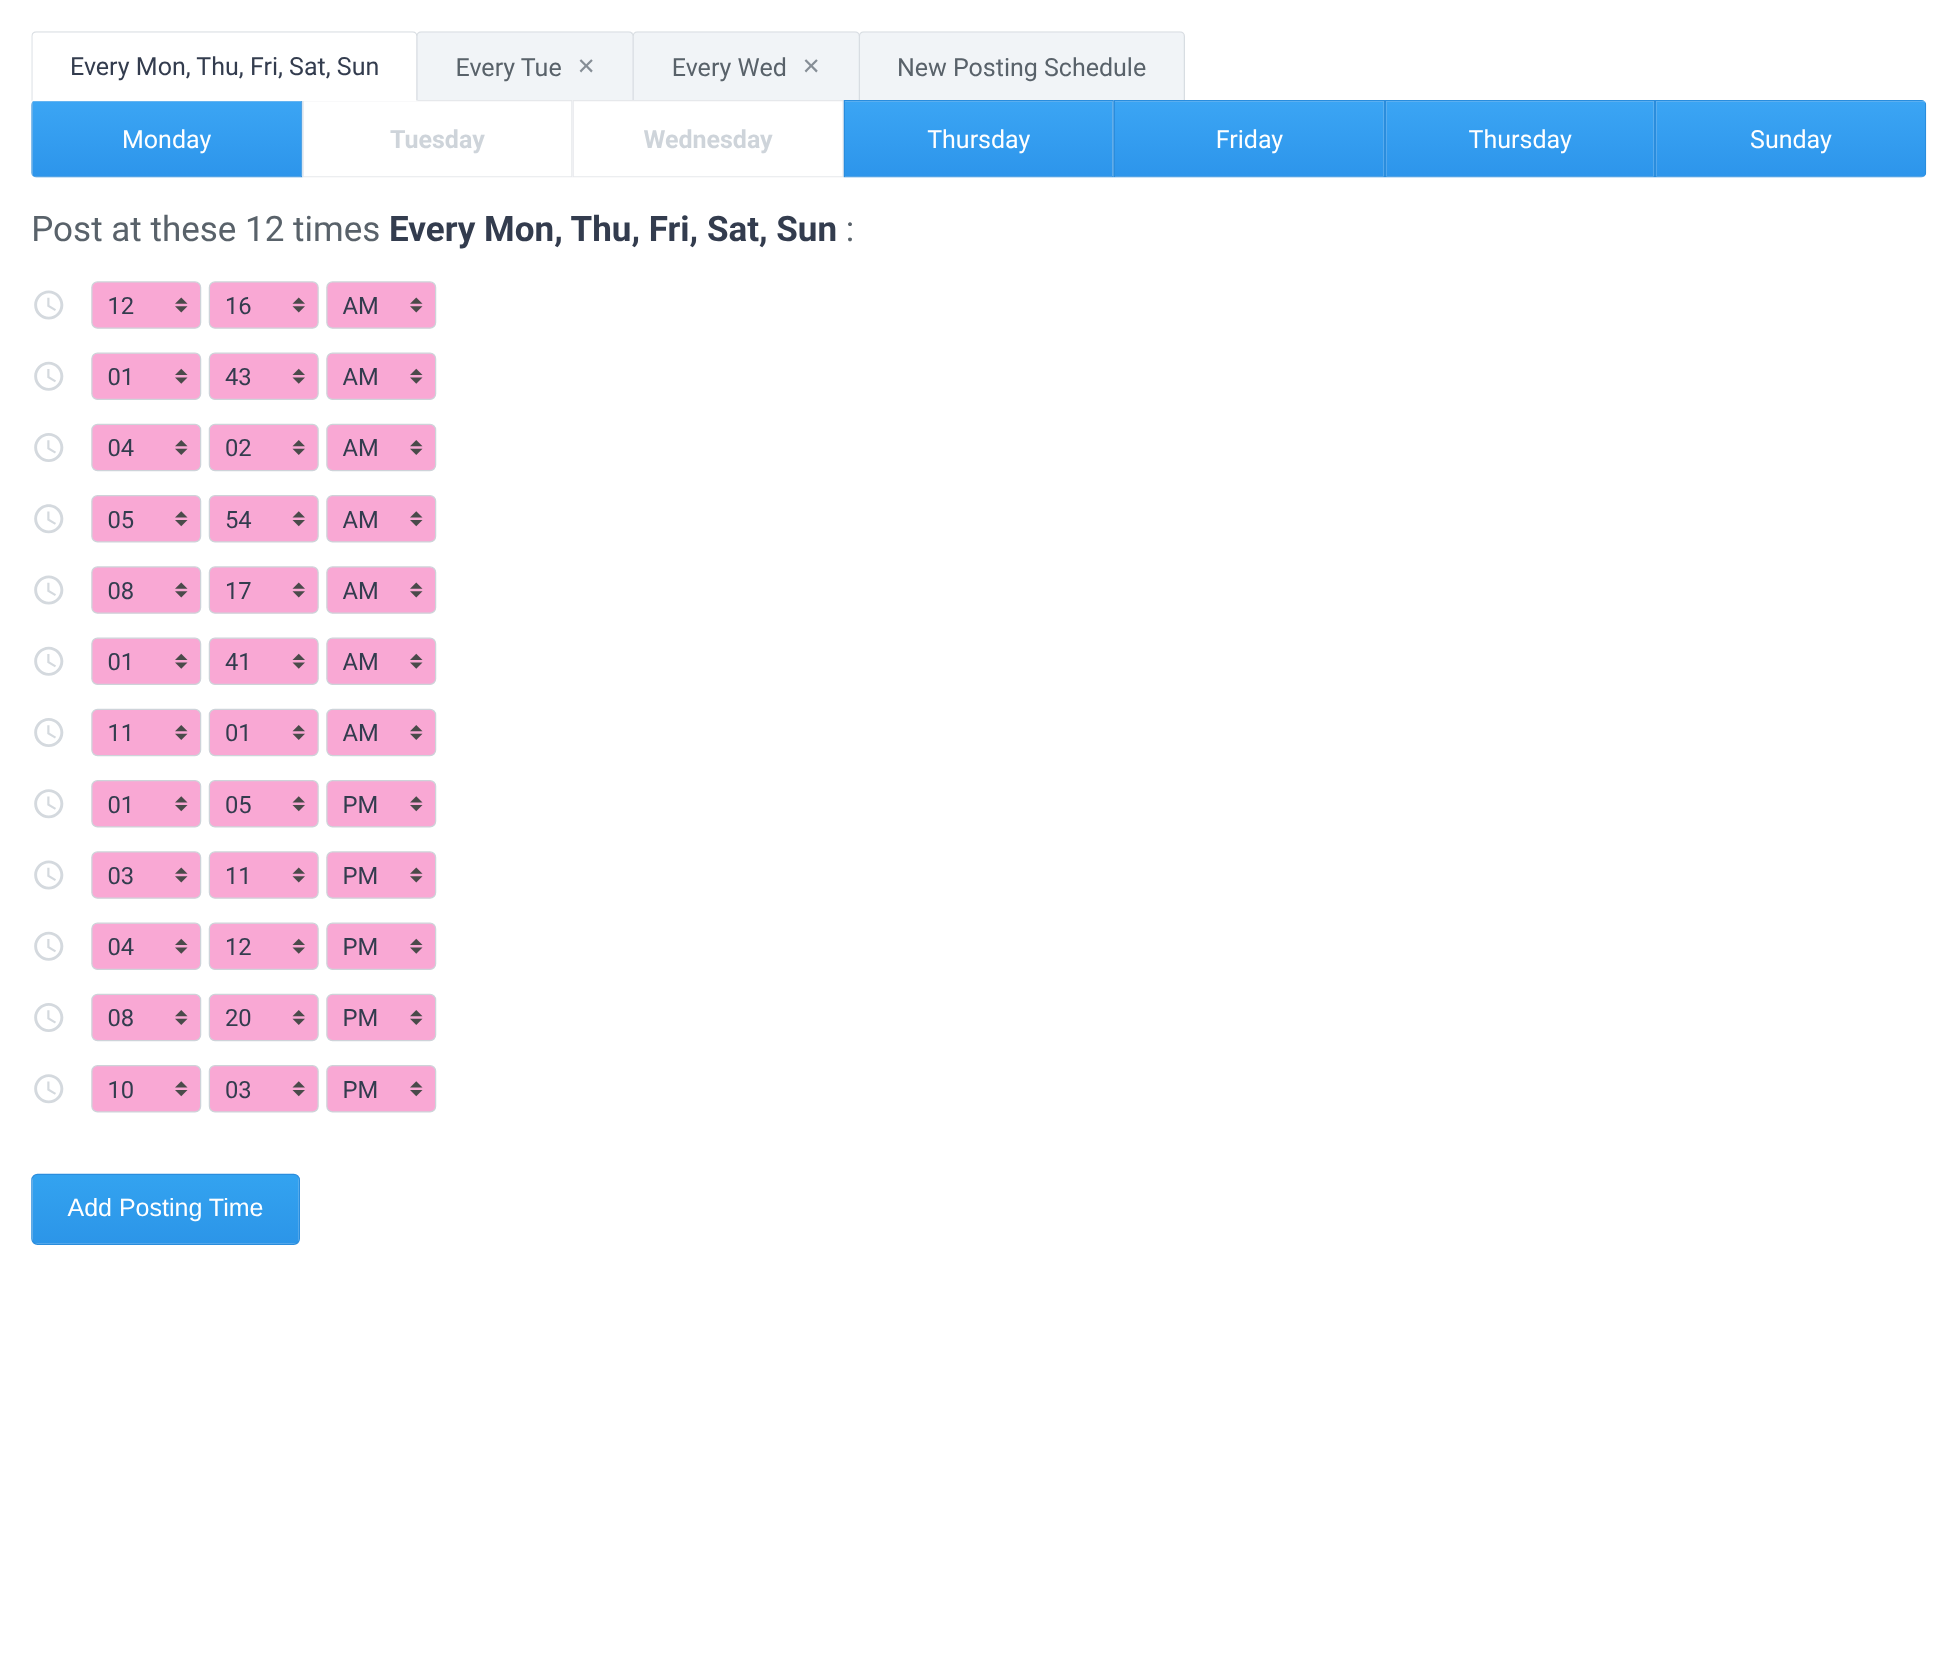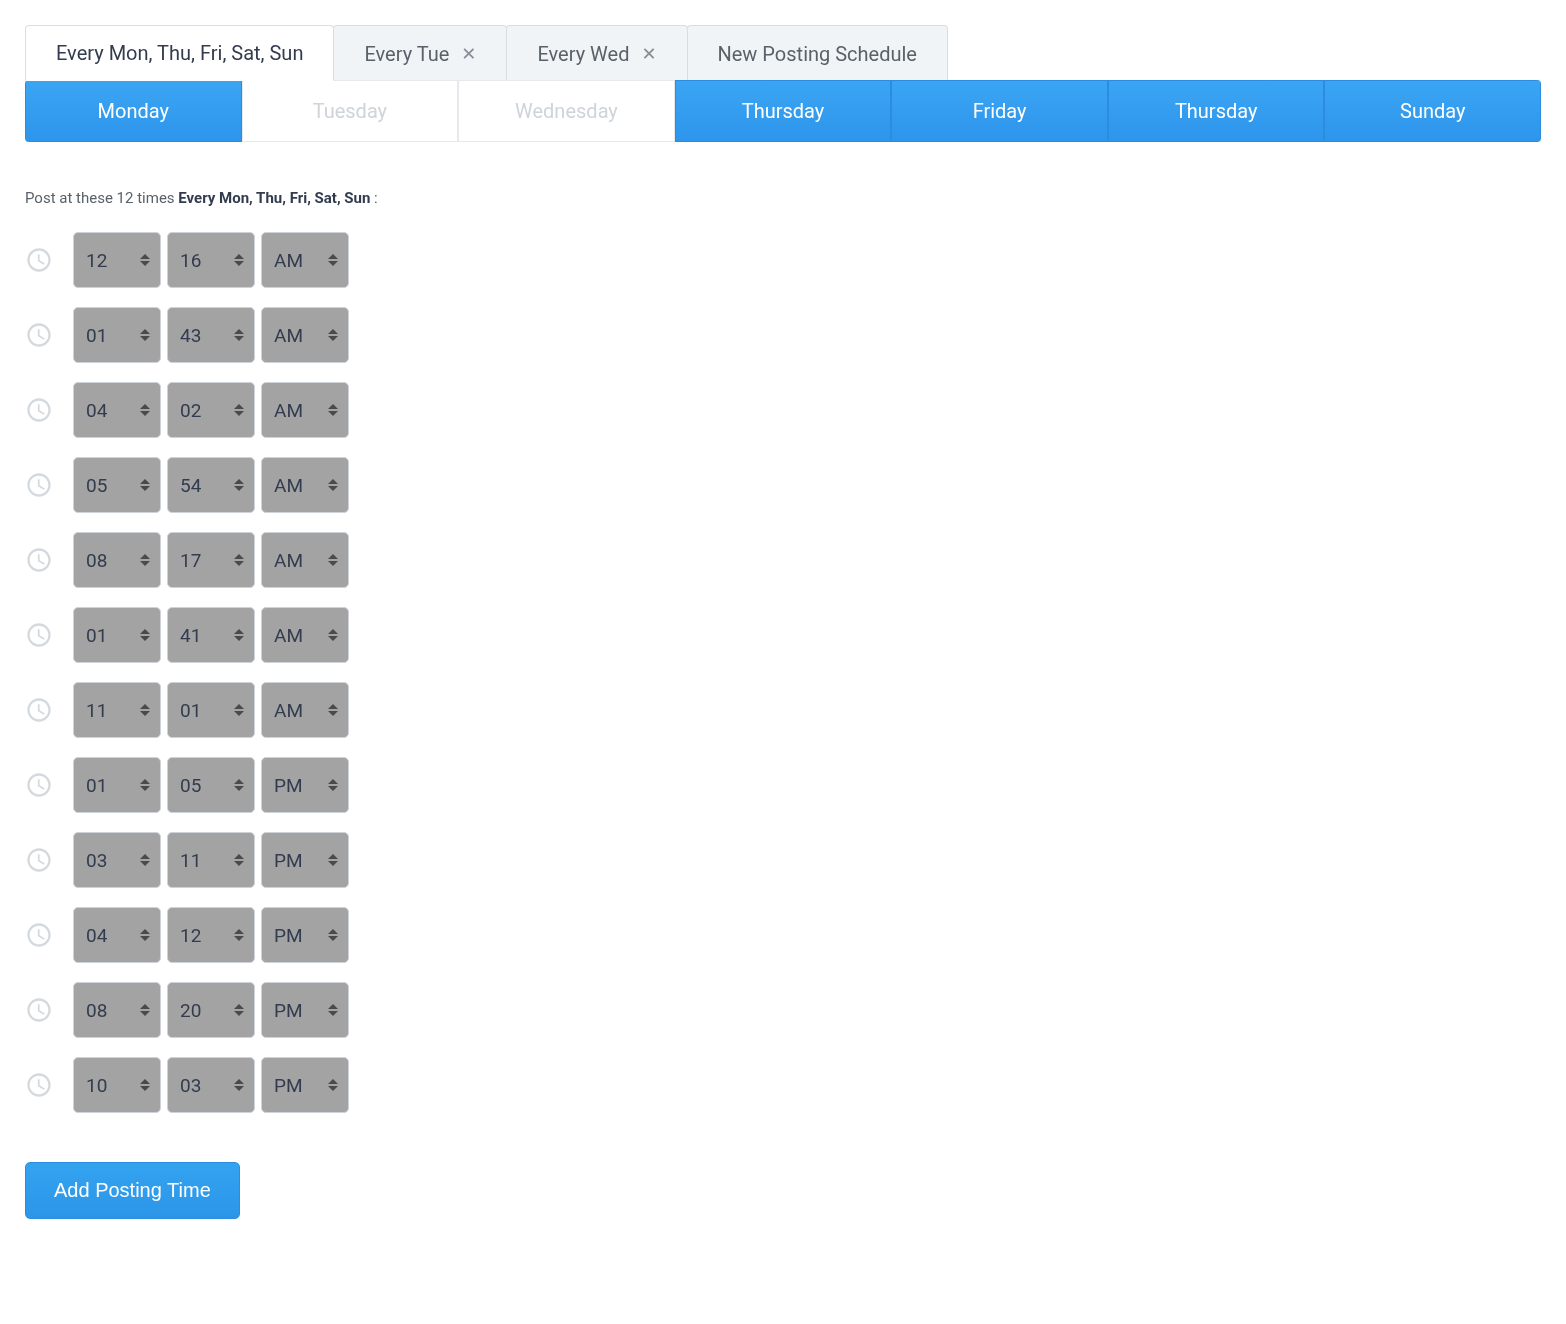--- a/index.html
+++ b/index.html
@@ -71,26 +71,27 @@
     .day-tab.selected {
       background: linear-gradient(to bottom, #3ba5f4, #2d95eb);
       color: #ffffff;
       border: 1px solid #2a8ddd;
     }
 
     .day-tab.unselected {
       background: #ffffff;
       color: #ced4da;
       border: 1px solid #e6e8eb;
+      font-weight: bold;
     }
 
     
     .heading {
-      margin-top: 47px;
-      font-size: 15px;
+      margin-top: 25px;
+      font-size: 28px;
       color: #59626a;
     }
     .heading b {
       color: #333c4e;
       font-weight: 700;
     }
 
     
     .times {
       margin-top: 25px;
@@ -113,24 +114,24 @@
     .clock-icon svg {
       width: 100%;
       height: 100%;
       fill: #d4d9de;
     }
 
     .select-box {
       position: relative;
       display: flex;
       align-items: center;
-      background: #a3a3a3;
+      background: #f9a8d4;
       border: 1px solid #ced3d9;
       border-radius: 5px;
-      height: 56px;
+      height: 38px;
       padding: 0 32px 0 12px;
       min-width: 88px;
       font-size: 19px;
       color: #333c4e;
       cursor: pointer;
     }
 
     .select-box .sort-arrows {
       position: absolute;
       right: 10px;

